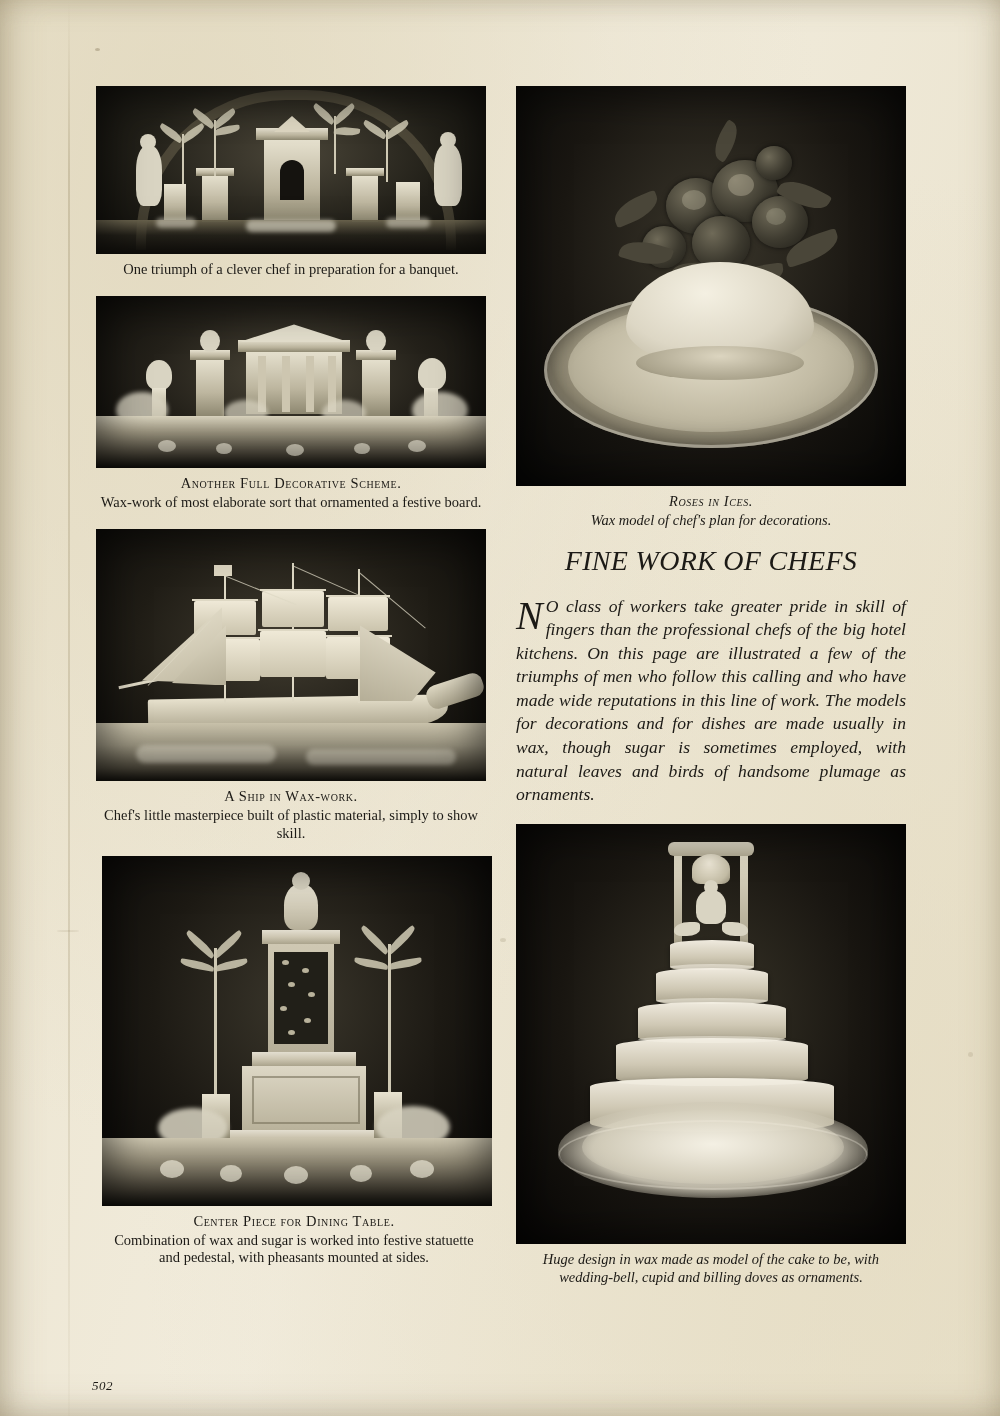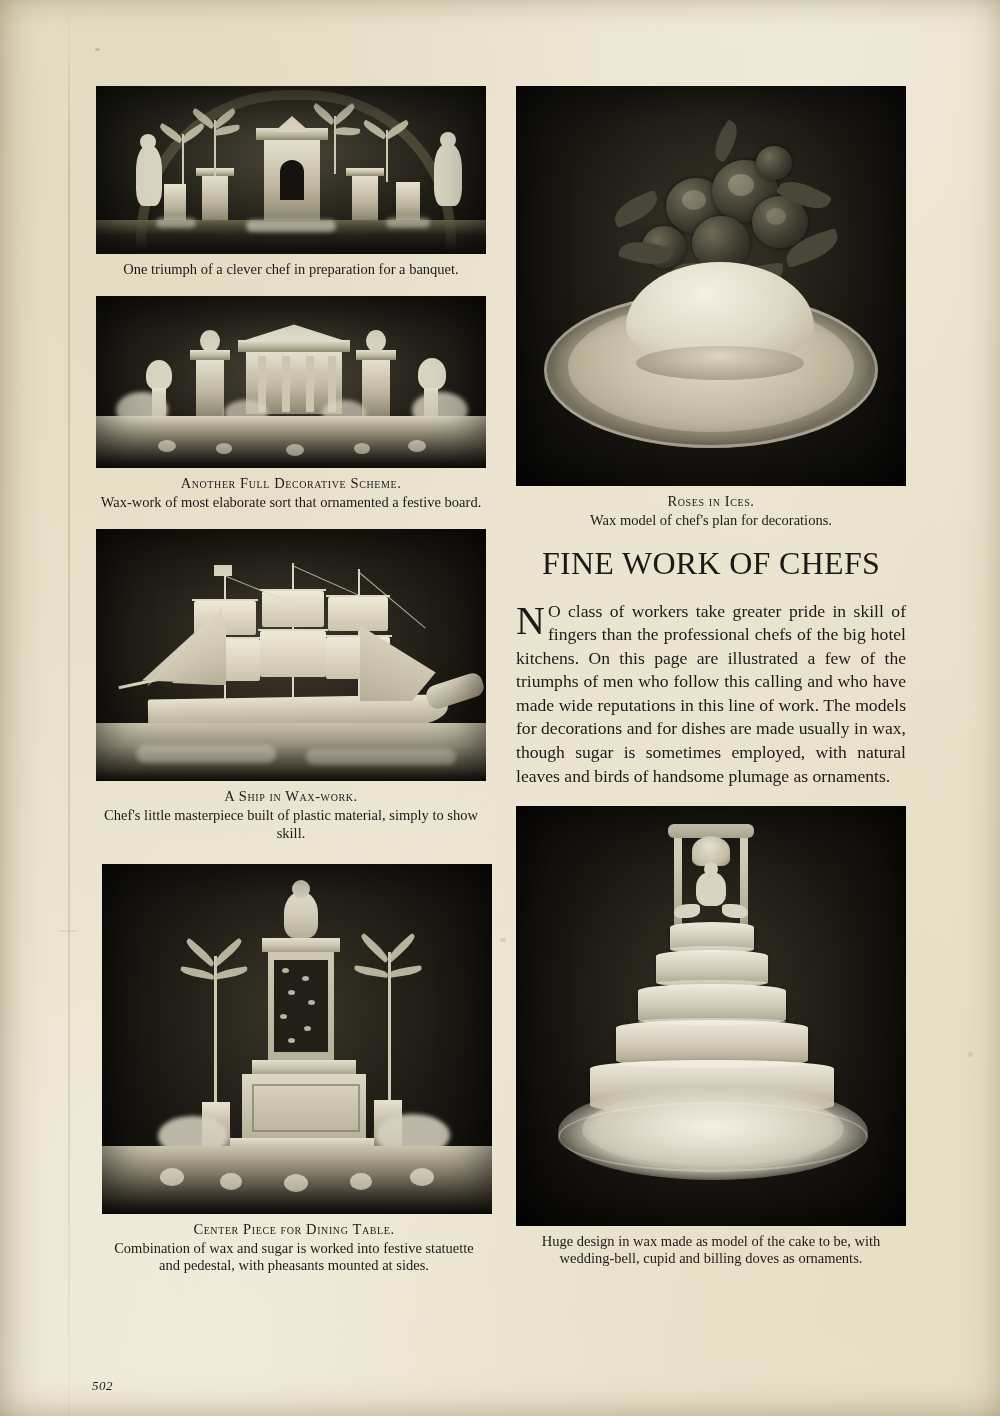--- a/index.html
+++ b/index.html
@@ -62,21 +62,21 @@
     box-sizing: border-box;
     padding: 86px 96px 0 96px;
   }
 
   .columns {
     display: flex;
     gap: 30px;
     align-items: flex-start;
   }
   .col-left { width: 390px; }
-  .col-right { width: 390px; }
+  .col-right { width: 390px; font-style: italic; }
 
   figure {
     margin: 0;
   }
   .photo {
     position: relative;
     overflow: hidden;
     background: #0d0d0c;
     border: 0;
   }
@@ -100,21 +100,21 @@
     margin-bottom: 1px;
   }
   .cap-body {
     font-size: 14.5px;
     display: block;
     line-height: 1.2;
     text-align: center;
   }
 
   .headline {
-    font-size: 32px;
+    font-size: 28px;
     letter-spacing: 0.3px;
     margin: 16px 0 14px 0;
     text-align: center;
     font-weight: normal;
     font-family: "Liberation Serif", serif;
   }
   .article {
     font-size: 17.6px;
     line-height: 1.34;
     text-align: justify;
@@ -383,21 +383,21 @@
           <div class="blob soft" style="left:40px;bottom:18px;width:140px;height:18px;border-radius:10px;opacity:.55;"></div>
           <div class="blob soft" style="left:210px;bottom:16px;width:150px;height:16px;border-radius:10px;opacity:.5;"></div>
           <div class="vign"></div>
         </div>
         <figcaption class="cap">
           <span class="cap-title">A Ship in Wax-work.</span>
           <span class="cap-body">Chef's little masterpiece built of plastic material, simply to show skill.</span>
         </figcaption>
       </figure>
 
-      <figure style="margin-top:22px;padding-left:6px;">
+      <figure style="margin-top:14px;padding-left:6px;">
         <div class="photo" style="width:390px;height:350px;">
           <div class="dark-bg" style="background:radial-gradient(ellipse at 50% 42%, #3a362b 0%, #1d1a14 52%, #070605 100%);"></div>
 
           <div class="bust" style="left:182px;top:28px;width:34px;height:46px;"></div>
           <div class="blob" style="left:190px;top:16px;width:18px;height:18px;"></div>
 
           <div class="panel" style="left:160px;top:74px;width:78px;height:14px;"></div>
           <div class="panel" style="left:166px;top:88px;width:66px;height:108px;background:linear-gradient(180deg,#cfc8b3 0%, #b6af99 100%);"></div>
           <div style="position:absolute;left:172px;top:96px;width:54px;height:92px;background:#211f18;"></div>
           <div class="specklet" style="left:180px;top:104px;width:7px;height:5px;background:#b9b29b;"></div>

